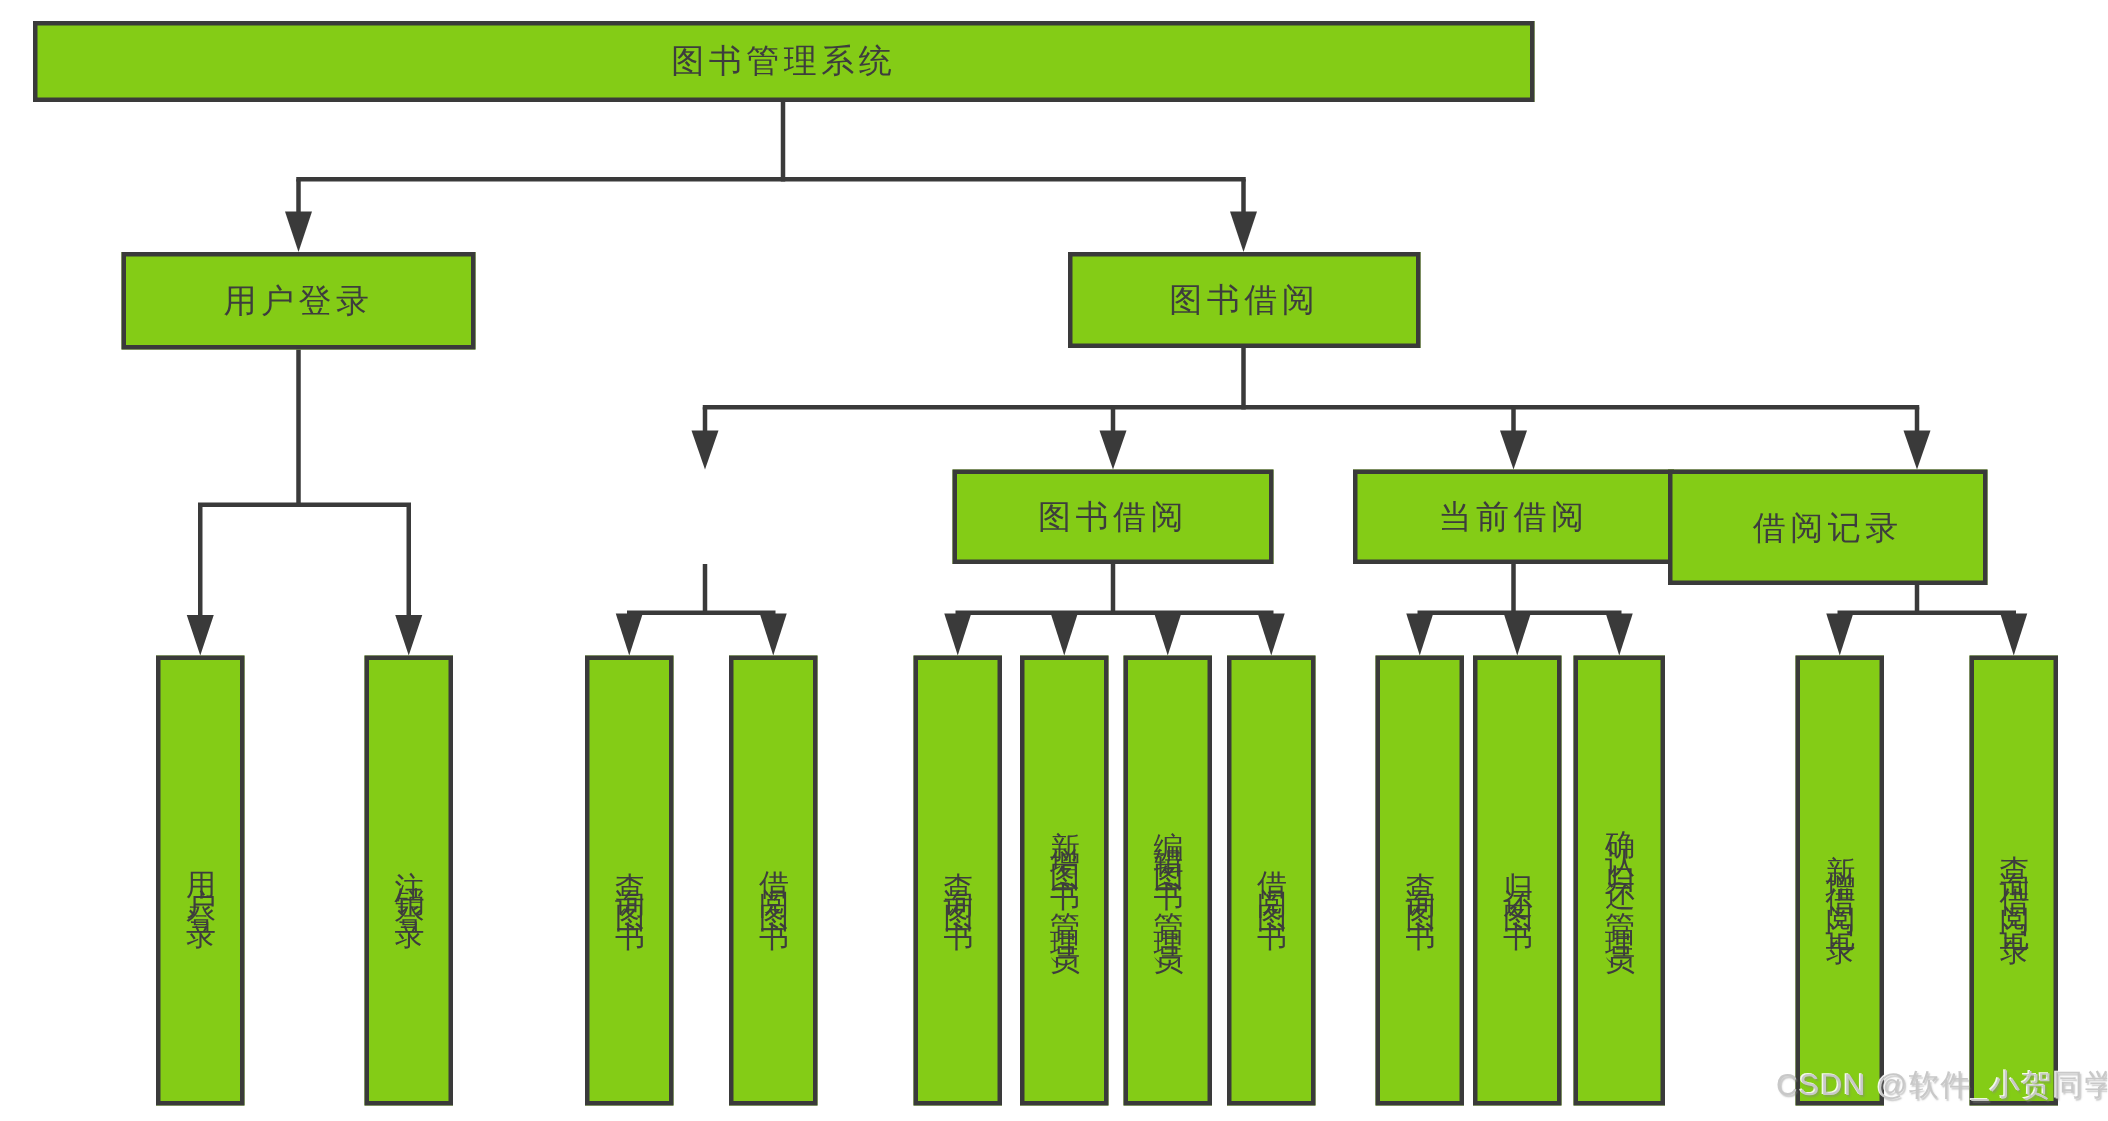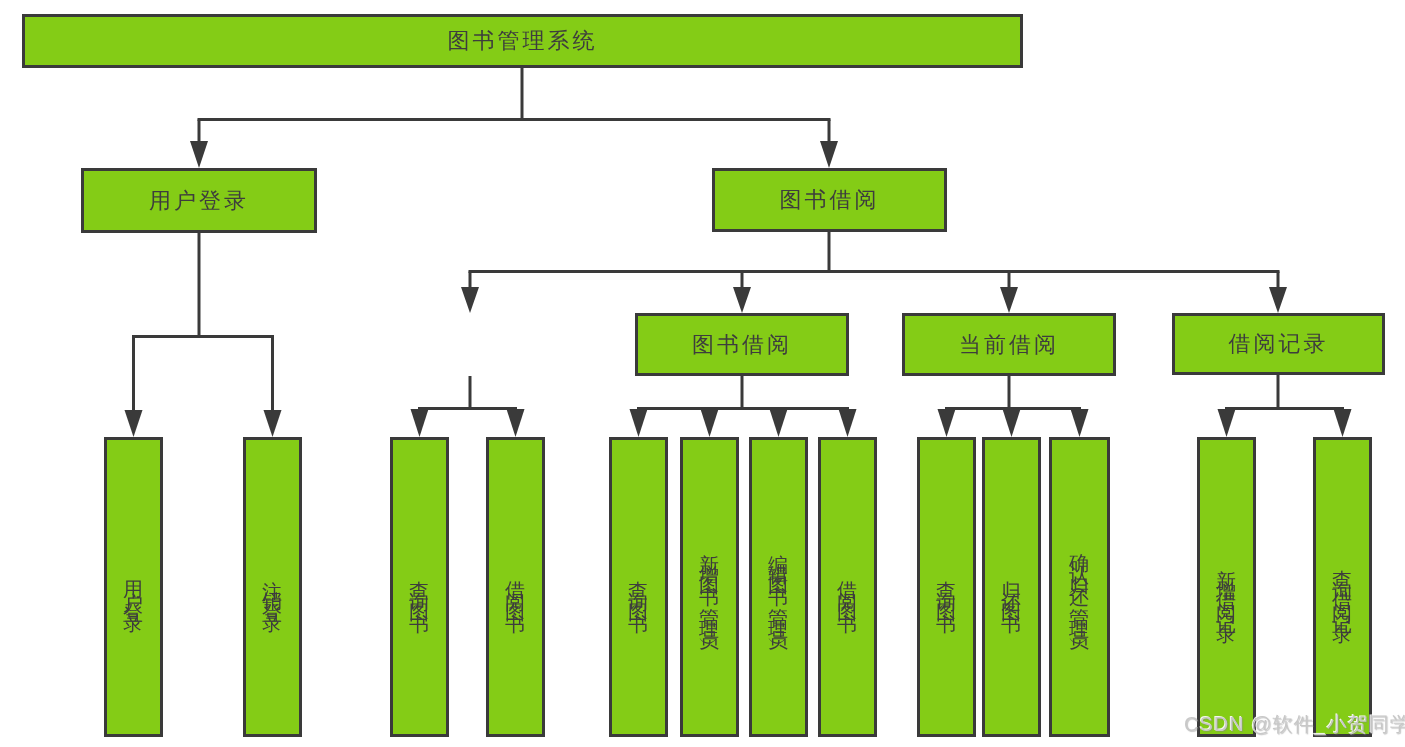--- a/index.html
+++ b/index.html
@@ -110,21 +110,21 @@
     <polygon points="1333.5,409 1351.5,409 1342.5,437"></polygon>
   </svg>
 
   <div class="box hbox" style="left:22px; top:14px; width:1001px; height:54px;">图书管理系统</div>
 
   <div class="box hbox" style="left:81px; top:168px; width:236px; height:65px;">用户登录</div>
   <div class="box hbox" style="left:712px; top:168px; width:235px; height:64px;">图书借阅</div>
 
   <div class="box hbox" style="left:635px; top:313px; width:214px; height:63px;">图书借阅</div>
   <div class="box hbox" style="left:902px; top:313px; width:214px; height:63px;">当前借阅</div>
-  <div class="box hbox" style="left:1172px; top:313px; width:213px; height:62px;">借阅记录</div>
+  <div class="box hbox" style="left:1112px; top:313px; width:213px; height:77px;">借阅记录</div>
 
   <div class="box vbox" style="left:104px; top:437px; width:59px; height:300px;">
     <span>用户登录</span>
   </div>
   <div class="box vbox" style="left:243px; top:437px; width:59px; height:300px;">
     <span>注销登录</span>
   </div>
 
   <div class="box vbox" style="left:390px; top:437px; width:59px; height:300px;">
     <span>查询图书</span>

